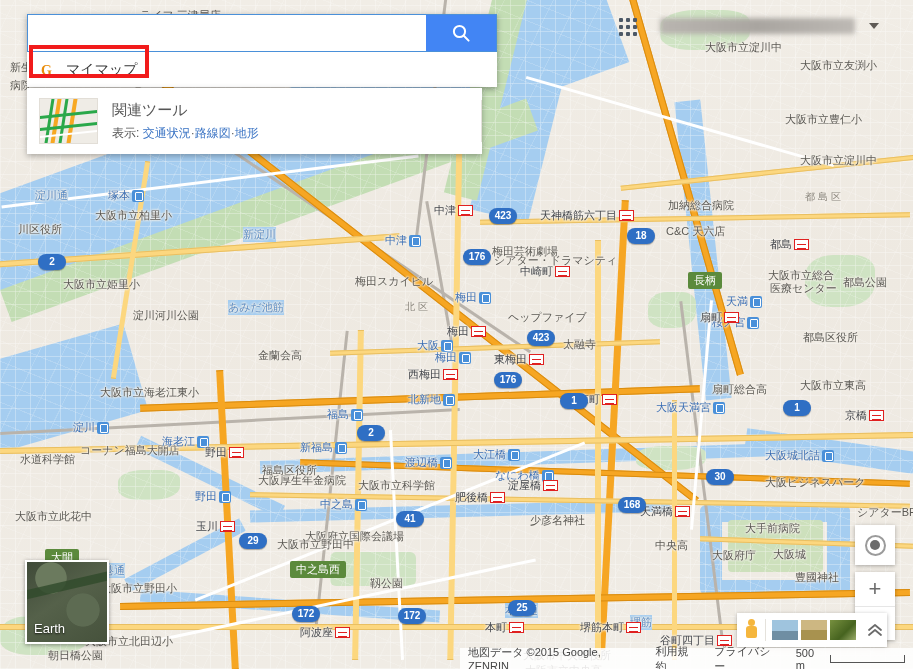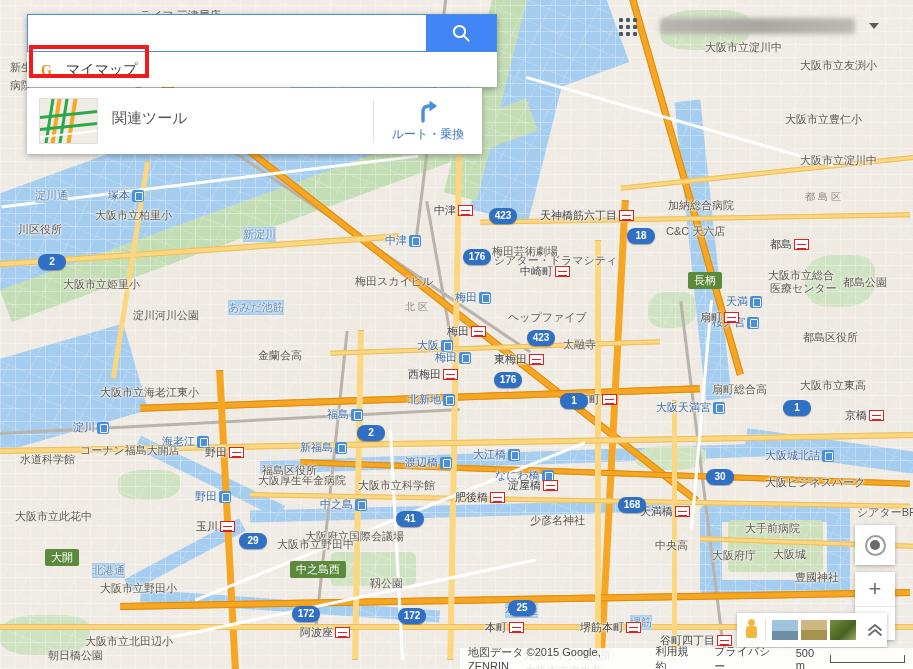--- a/index.html
+++ b/index.html
@@ -465,45 +465,47 @@
       <div class="tt-o" style="left:14px;top:-4px;width:4px;height:52px;transform:rotate(9deg);"></div>
       <div class="tt-o" style="left:30px;top:-4px;width:4px;height:52px;transform:rotate(9deg);"></div>
       <div class="tt-l" style="left:8px;top:-4px;width:3px;height:52px;transform:rotate(9deg);"></div>
       <div class="tt-l" style="left:22px;top:-4px;width:3px;height:52px;transform:rotate(9deg);"></div>
       <div class="tt-l" style="left:-2px;top:26px;width:62px;height:3px;transform:rotate(-6deg);"></div>
       <div class="tt-l" style="left:-2px;top:14px;width:62px;height:3px;transform:rotate(-6deg);"></div>
       <div class="tt-w" style="left:-2px;top:34px;width:62px;height:2px;transform:rotate(-6deg);"></div>
     </div>
     <div class="tools-mid">
       <div class="tools-title">関連ツール</div>
+      <div class="tools-sub">
+        <span>表示:</span>
+        <a>交通状況</a><span>·</span><a>路線図</a><span>·</span><a>地形</a>
+      </div>
     </div>
     <div class="tools-sep"></div>
-    <div class="tools-dir">
-      <svg width="26" height="24" viewBox="0 0 26 24">
-        <path d="M8 22 L8 12 Q8 7 14 7 L19 7" fill="none" stroke="#4a90d9" stroke-width="3.4" stroke-linecap="round"></path>
-        <path d="M14.5 1.5 L22 7 L14.5 12.5 Z" fill="#4a90d9"></path>
-      </svg>
-      <span>ルート・乗換</span>
-    </div>
   </div>
 
   <div class="apps-grid">
     <i></i>
       <i></i>
       <i></i>
       <i></i>
       <i></i>
       <i></i>
       <i></i>
       <i></i>
       <i></i>
   </div>
   <div class="acct"></div>
   <div class="acct-caret"></div>
 
+  <div class="earth">
+    <div class="earth-img"></div>
+    <div class="earth-band"></div>
+    <div class="earth-lbl">Earth</div>
+  </div>
 
   <div class="ctl-loc">
     <div class="loc-dot"></div>
   </div>
   <div class="ctl-zoom">
     <div class="zbtn plus">+</div>
     <div class="zbtn">−</div>
   </div>
 
   <div class="sv-bar">

